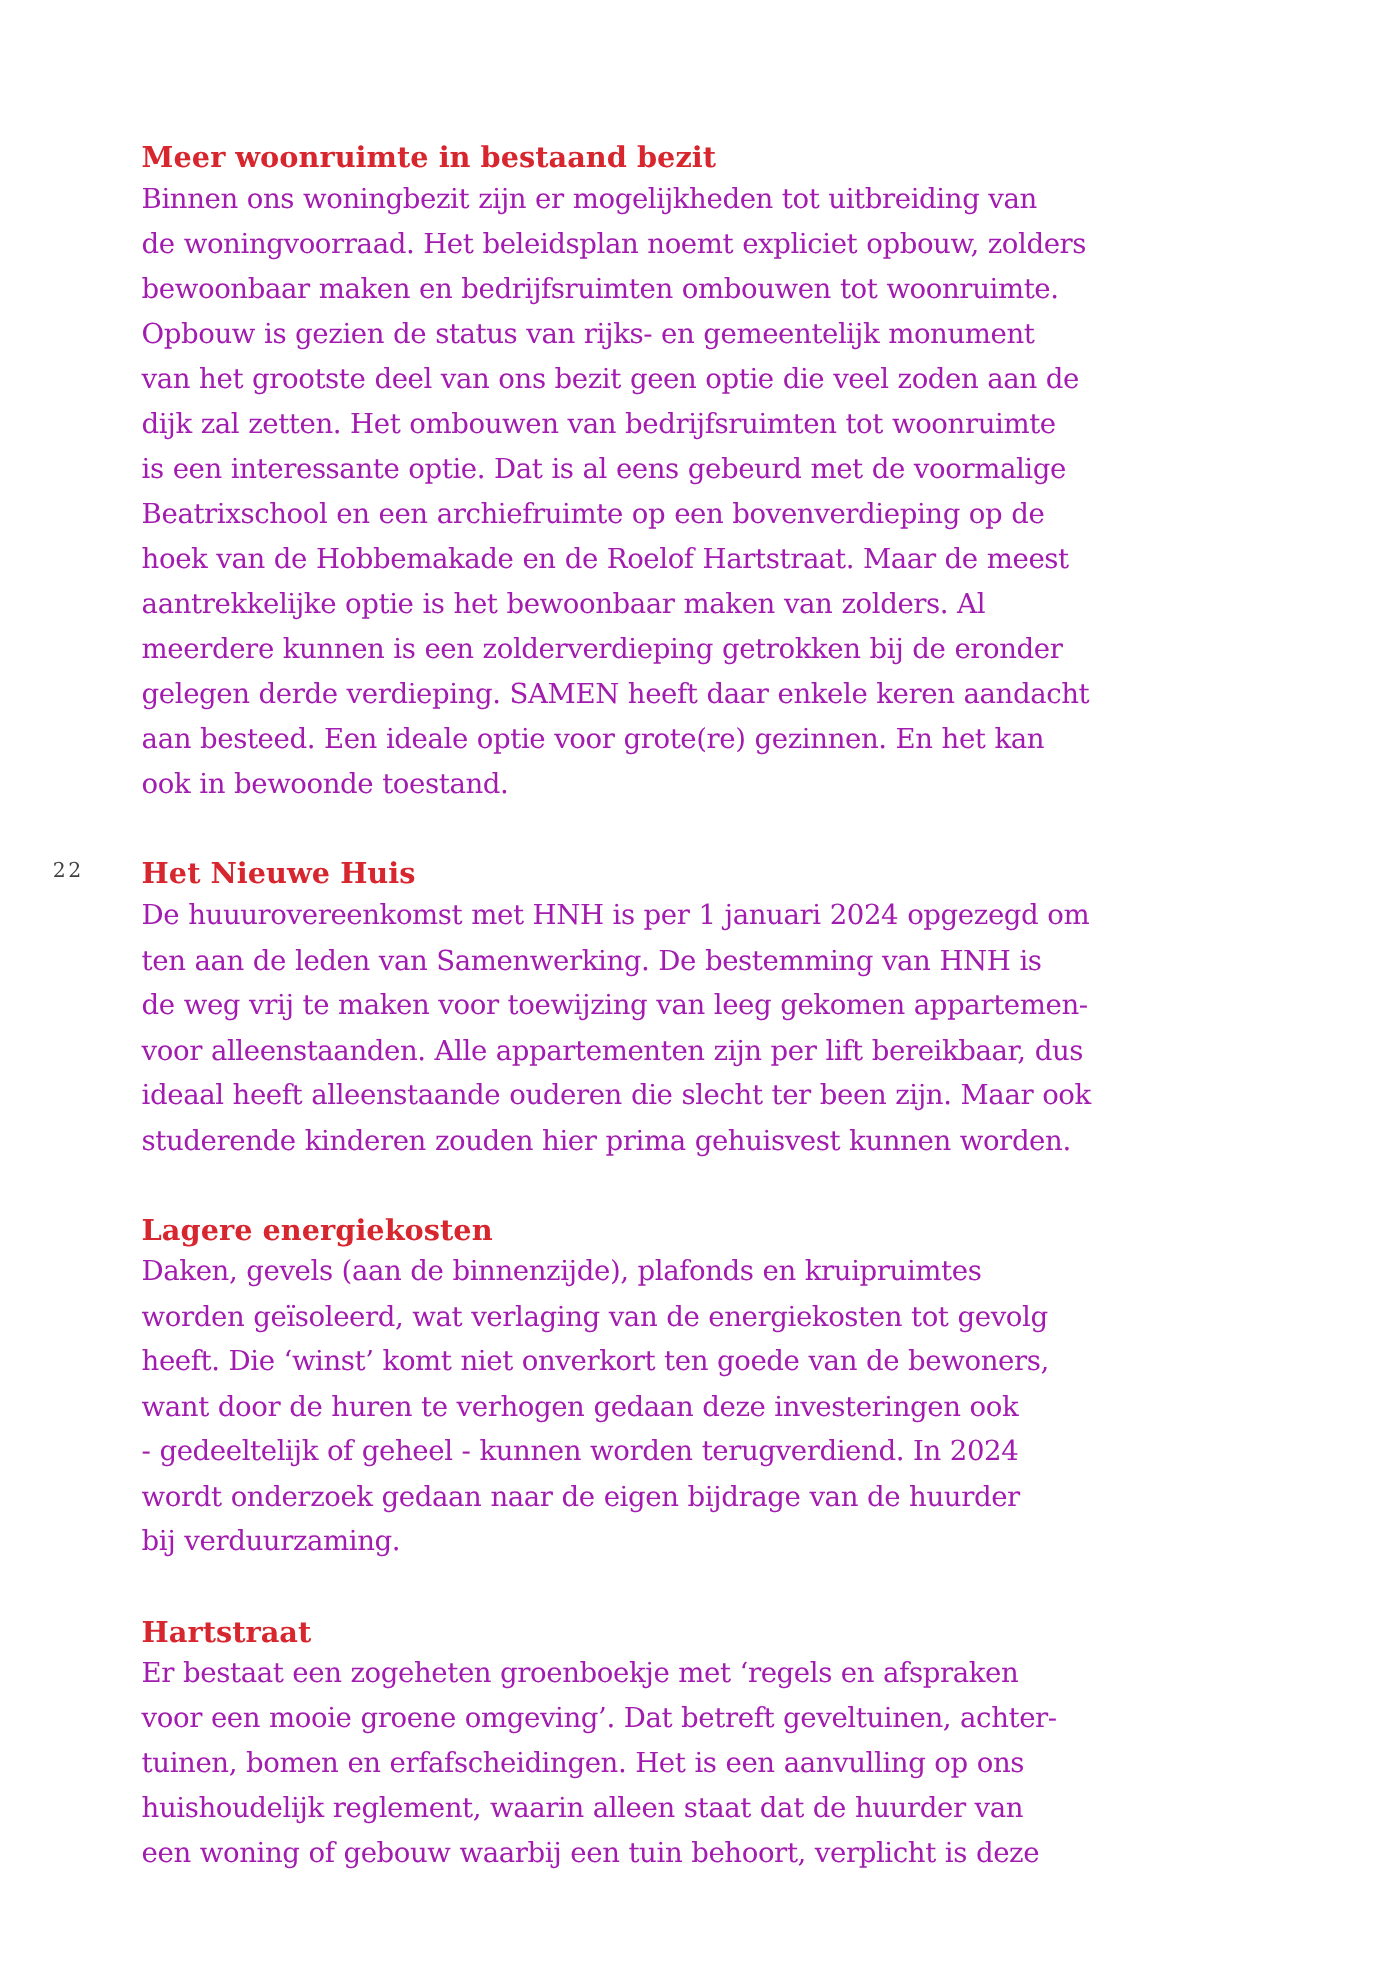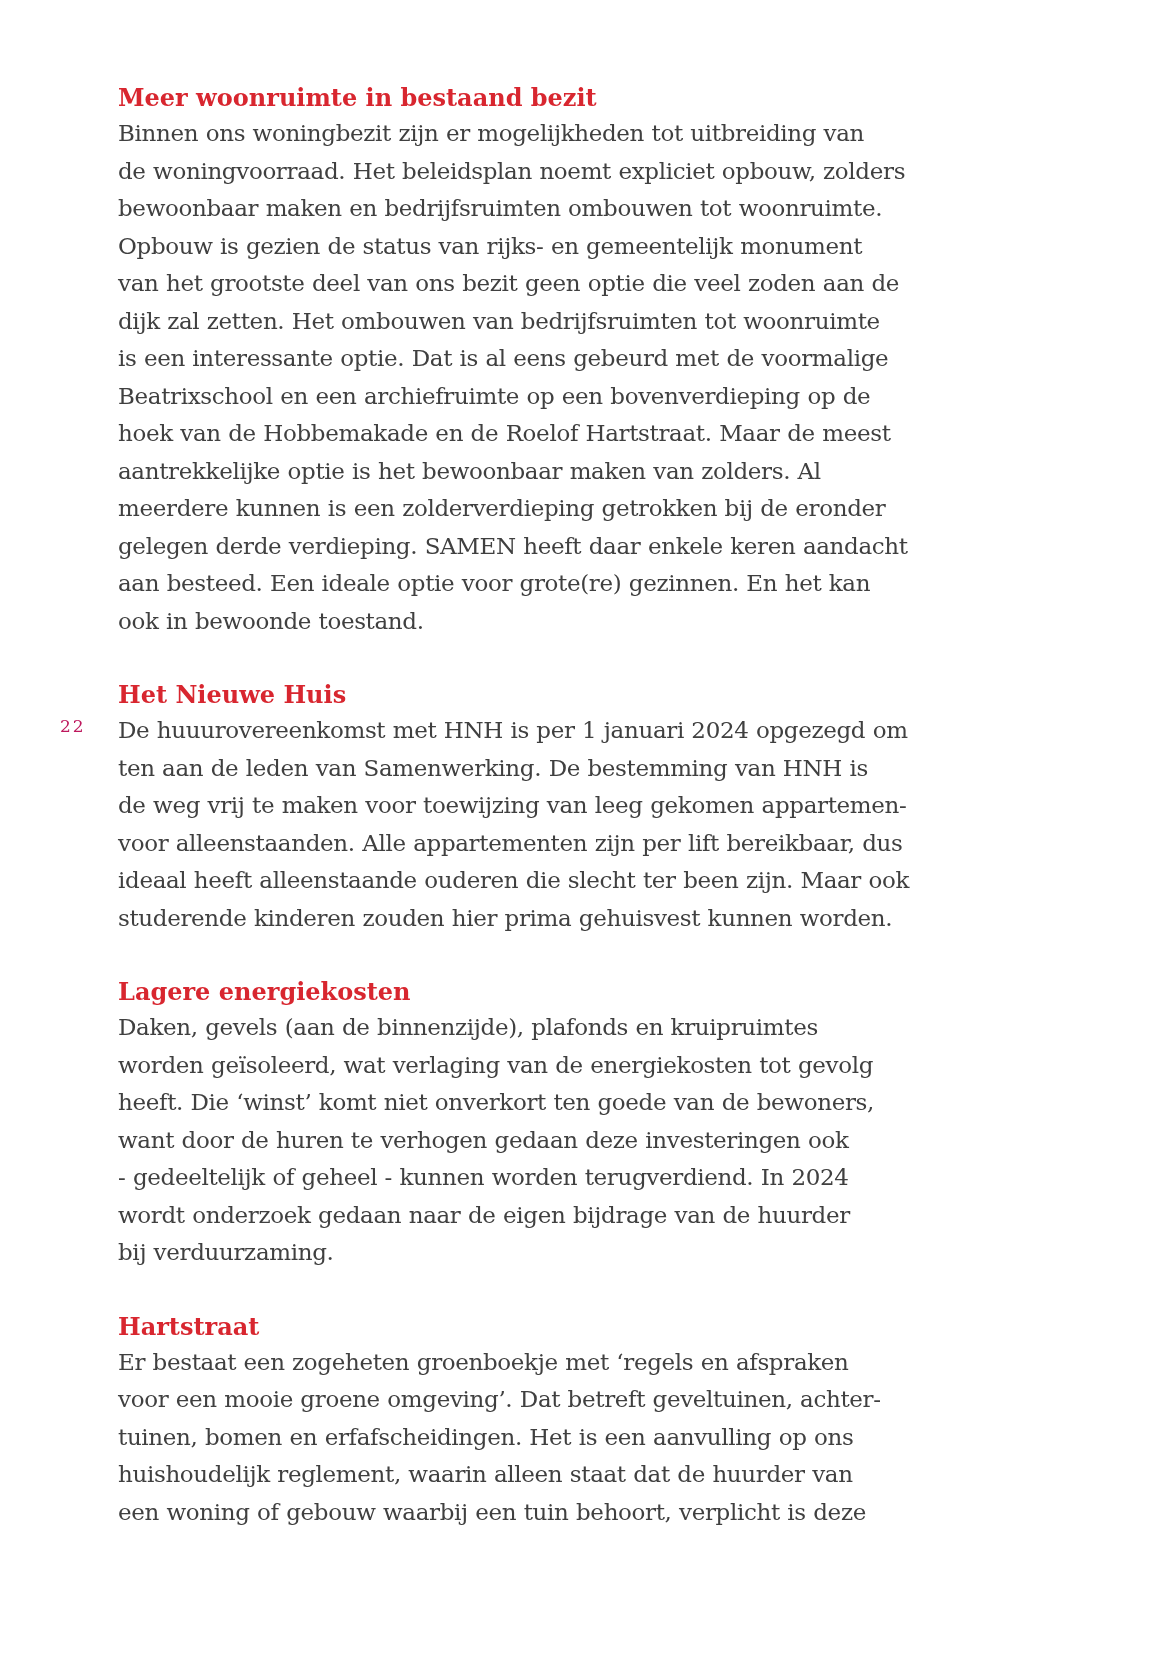--- a/index.html
+++ b/index.html
@@ -8,54 +8,55 @@
       background: #ffffff;
     }
     body {
       width: 1166px;
       height: 1654px;
       position: relative;
       overflow: hidden;
     }
     .page-number {
       position: absolute;
-      left: 60px;
+      left: 44px;
       top: 716px;
       font-family: "DejaVu Serif", serif;
       font-size: 17px;
       letter-spacing: 2px;
-      color: #be185d;
+      color: #404040;
     }
     .content {
       position: absolute;
       left: 118px;
       top: 80px;
       width: 880px;
     }
     .section {
       margin-bottom: 37px;
+      margin-top: 33px;
     }
     .section-heading {
       font-family: "DejaVu Serif", serif;
       font-weight: bold;
       font-size: 24px;
       line-height: 35px;
       color: #d8262f;
       margin: 0;
       white-space: nowrap;
     }
     .section-body {
       margin: 0;
     }
     .line {
       display: block;
       font-family: "DejaVu Serif", serif;
       font-size: 23px;
       line-height: 37.5px;
-      color: #404040;
+      color: #a21caf;
       white-space: nowrap;
       letter-spacing: -0.35px;
       word-spacing: 0.5px;
     }
   </style>
 </head>
 <body>
 
 <div class="page-number">22</div>
 

